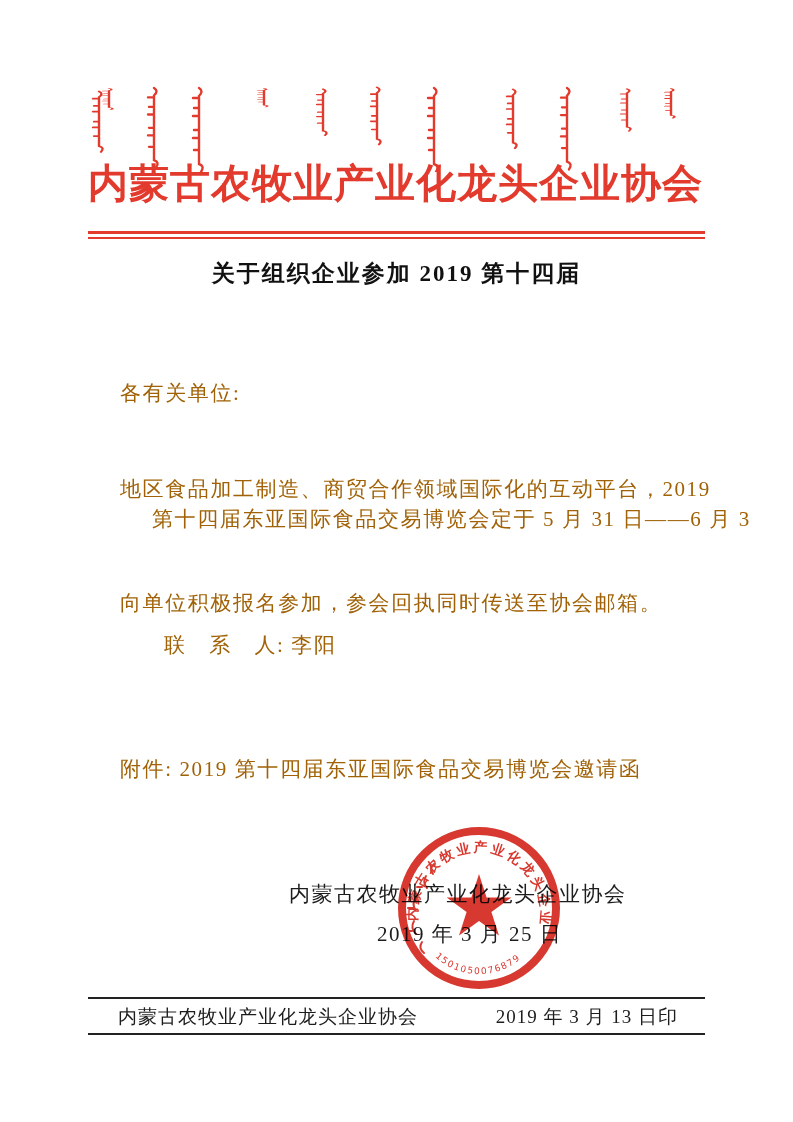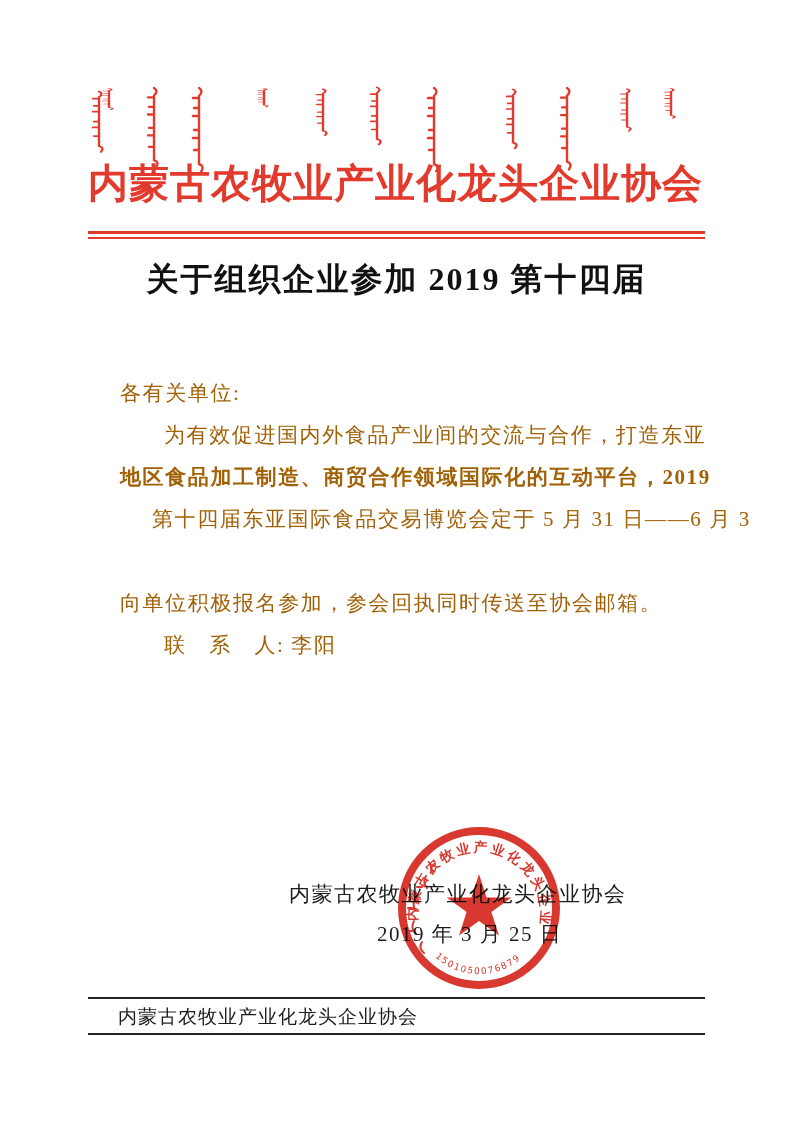--- a/index.html
+++ b/index.html
@@ -40,42 +40,42 @@
     width: 617px; height: 8px;
     border-top: 3px solid #e23b2e;
     border-bottom: 2px solid #e23b2e;
   }
 
   
   .doc-title-1, .doc-title-2 {
     position: absolute;
     left: 0; width: 793px;
     text-align: center;
-    font-size: 32px;
+    font-size: 23px;
     font-weight: bold;
     letter-spacing: 2px;
     color: #111;
   }
   .doc-title-1 { top: 258px; }
   .doc-title-2 { top: 320px; }
 
   
   .bodyline {
     position: absolute;
     left: 120px;
     width: 565px;
     font-size: 21px;
     letter-spacing: 1.6px;
     white-space: nowrap;
     color: #a16207;
   }
   .indent { padding-left: 44px; }
   .t-salutation { top: 379px; }
   .t-p0 { top: 421px; }
-  .t-p1 { top: 463px; font-weight: bold; }
+  .t-p1 { top: 475px; }
   .t-p2 { top: 505px; margin-left: 32px; }
   .t-p3 { top: 547px; }
   .t-p4 { top: 589px; }
   .t-contact-person { top: 631px; }
   .t-contact-info { top: 673px; }
   .t-attachment { top: 755px; }
 
   
   .sig-org {
     position: absolute;
@@ -146,25 +146,25 @@
     <use href="#mw" transform="translate(653,2) scale(1,0.88) translate(-602,0) translate(602,0)"></use>
   </svg>
 
   <div class="org-name">内蒙古农牧业产业化龙头企业协会</div>
 
   <div class="red-rule"></div>
 
   <div class="doc-title-1">关于组织企业参加 2019 第十四届</div>
 
   <div class="bodyline t-salutation">各有关单位:</div>
-  <div class="bodyline t-p0 indent">为有效促进国内外食品产业间的交流与合作，打造东亚</div>
   <div class="bodyline t-p1">地区食品加工制造、商贸合作领域国际化的互动平台，2019</div>
   <div class="bodyline t-p2">第十四届东亚国际食品交易博览会定于 5 月 31 日——6 月 3</div>
   <div class="bodyline t-p4">向单位积极报名参加，参会回执同时传送至协会邮箱。</div>
   <div class="bodyline t-contact-person indent">联　系　人: 李阳</div>
+  <div class="bodyline t-attachment">附件: 2019 第十四届东亚国际食品交易博览会邀请函</div>
 
   <div class="sig-org">内蒙古农牧业产业化龙头企业协会</div>
   <div class="sig-date">2019 年 3 月 25 日</div>
 
   <svg class="seal" viewBox="0 0 206 168">
     <defs>
       <path id="sealTopArc" d="M 42 101 A 62 62 0 1 1 164 101" fill="none"></path>
       <path id="sealBottomArc" d="M 50 122 A 64 64 0 0 0 156 122" fill="none"></path>
     </defs>
     <circle cx="103" cy="84" r="77" fill="none" stroke="#d4281e" stroke-width="8"></circle>
@@ -181,16 +181,17 @@
       <path d="M40 74 q-5 6 0 13 M37 84 h-5"></path>
       <path d="M38 97 q-4 7 2 13 M36 107 h-5"></path>
       <path d="M46 118 q-4 6 2 11"></path>
       <path d="M58 40 q-5 4 -1 10"></path>
     </g>
   </svg>
 
   <div class="footer-rule-top"></div>
   <div class="footer-row">
     <span>内蒙古农牧业产业化龙头企业协会</span>
+    <span>2019 年 3 月 13 日印</span>
   </div>
   <div class="footer-rule-bottom"></div>
 
 </div>
 
 </body></html>

